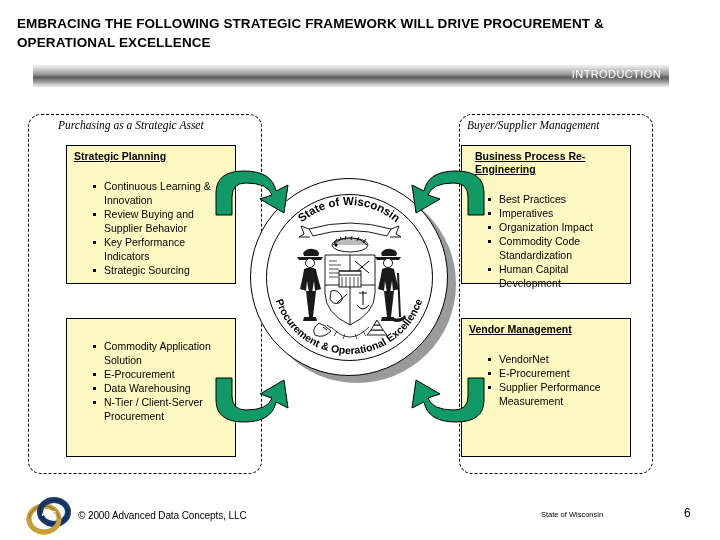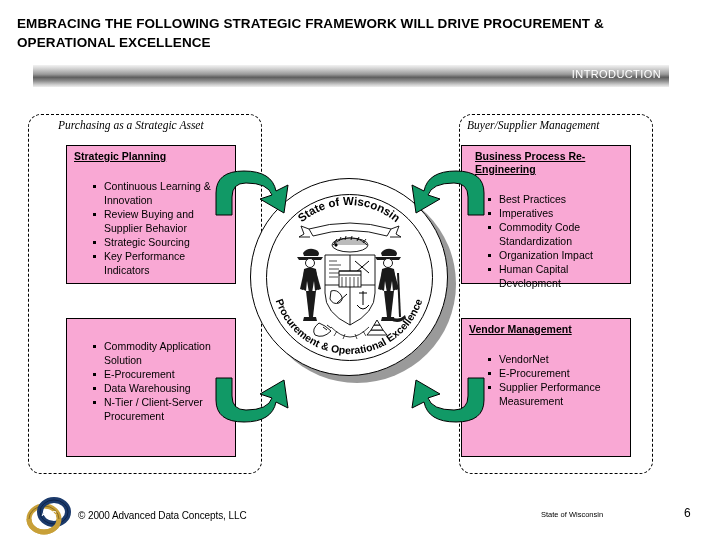--- a/index.html
+++ b/index.html
@@ -79,21 +79,21 @@
     font-size: 11.5px;
     font-family: "Liberation Serif", serif;
     white-space: nowrap;
   }
   #panel-label-left  { left: 58px; }
   #panel-label-right { left: 467px; }
 
   
   .card {
     position: absolute;
-    background: #f9a8d4;
+    background: #fef9c3;
     border: 1.1px solid #000;
     box-sizing: border-box;
     padding: 4px 5px 4px 7px;
     font-size: 10.5px;
     line-height: 14px;
   }
   #card-strategic-planning   { left: 66px;  top: 145px; width: 170px; height: 139px; }
   #card-business-process     { left: 461px; top: 145px; width: 170px; height: 139px; }
   #card-technology-arch      { left: 66px;  top: 318px; width: 170px; height: 139px; }
   #card-vendor-management    { left: 461px; top: 318px; width: 170px; height: 139px; }
@@ -238,32 +238,32 @@
   <div class="panel" id="panel-right"></div>
 
   <div class="panel-label" id="panel-label-left">Purchasing as a Strategic Asset</div>
   <div class="panel-label" id="panel-label-right">Buyer/Supplier Management</div>
 
   <div class="card" id="card-strategic-planning">
     <span class="card-heading">Strategic Planning</span>
     <ul class="card-list">
       <li>Continuous Learning &amp; Innovation</li>
       <li>Review Buying and Supplier Behavior</li>
+      <li>Key Performance Indicators</li>
       <li>Strategic Sourcing</li>
-      <li>Key Performance Indicators</li>
     </ul>
   </div>
 
   <div class="card" id="card-business-process">
     <span class="card-heading" style="padding-left:6px;">Business Process Re-Engineering</span>
     <ul class="card-list">
       <li class="nobullet">Best Practices</li>
       <li class="nobullet">Imperatives</li>
+      <li>Organization Impact</li>
       <li>Commodity Code Standardization</li>
-      <li>Organization Impact</li>
       <li>Human Capital Development</li>
     </ul>
   </div>
 
   <div class="card" id="card-technology-arch">
     <ul class="card-list">
       <li>Commodity Application Solution</li>
       <li>E-Procurement</li>
       <li>Data Warehousing</li>
       <li>N-Tier / Client-Server Procurement</li>

